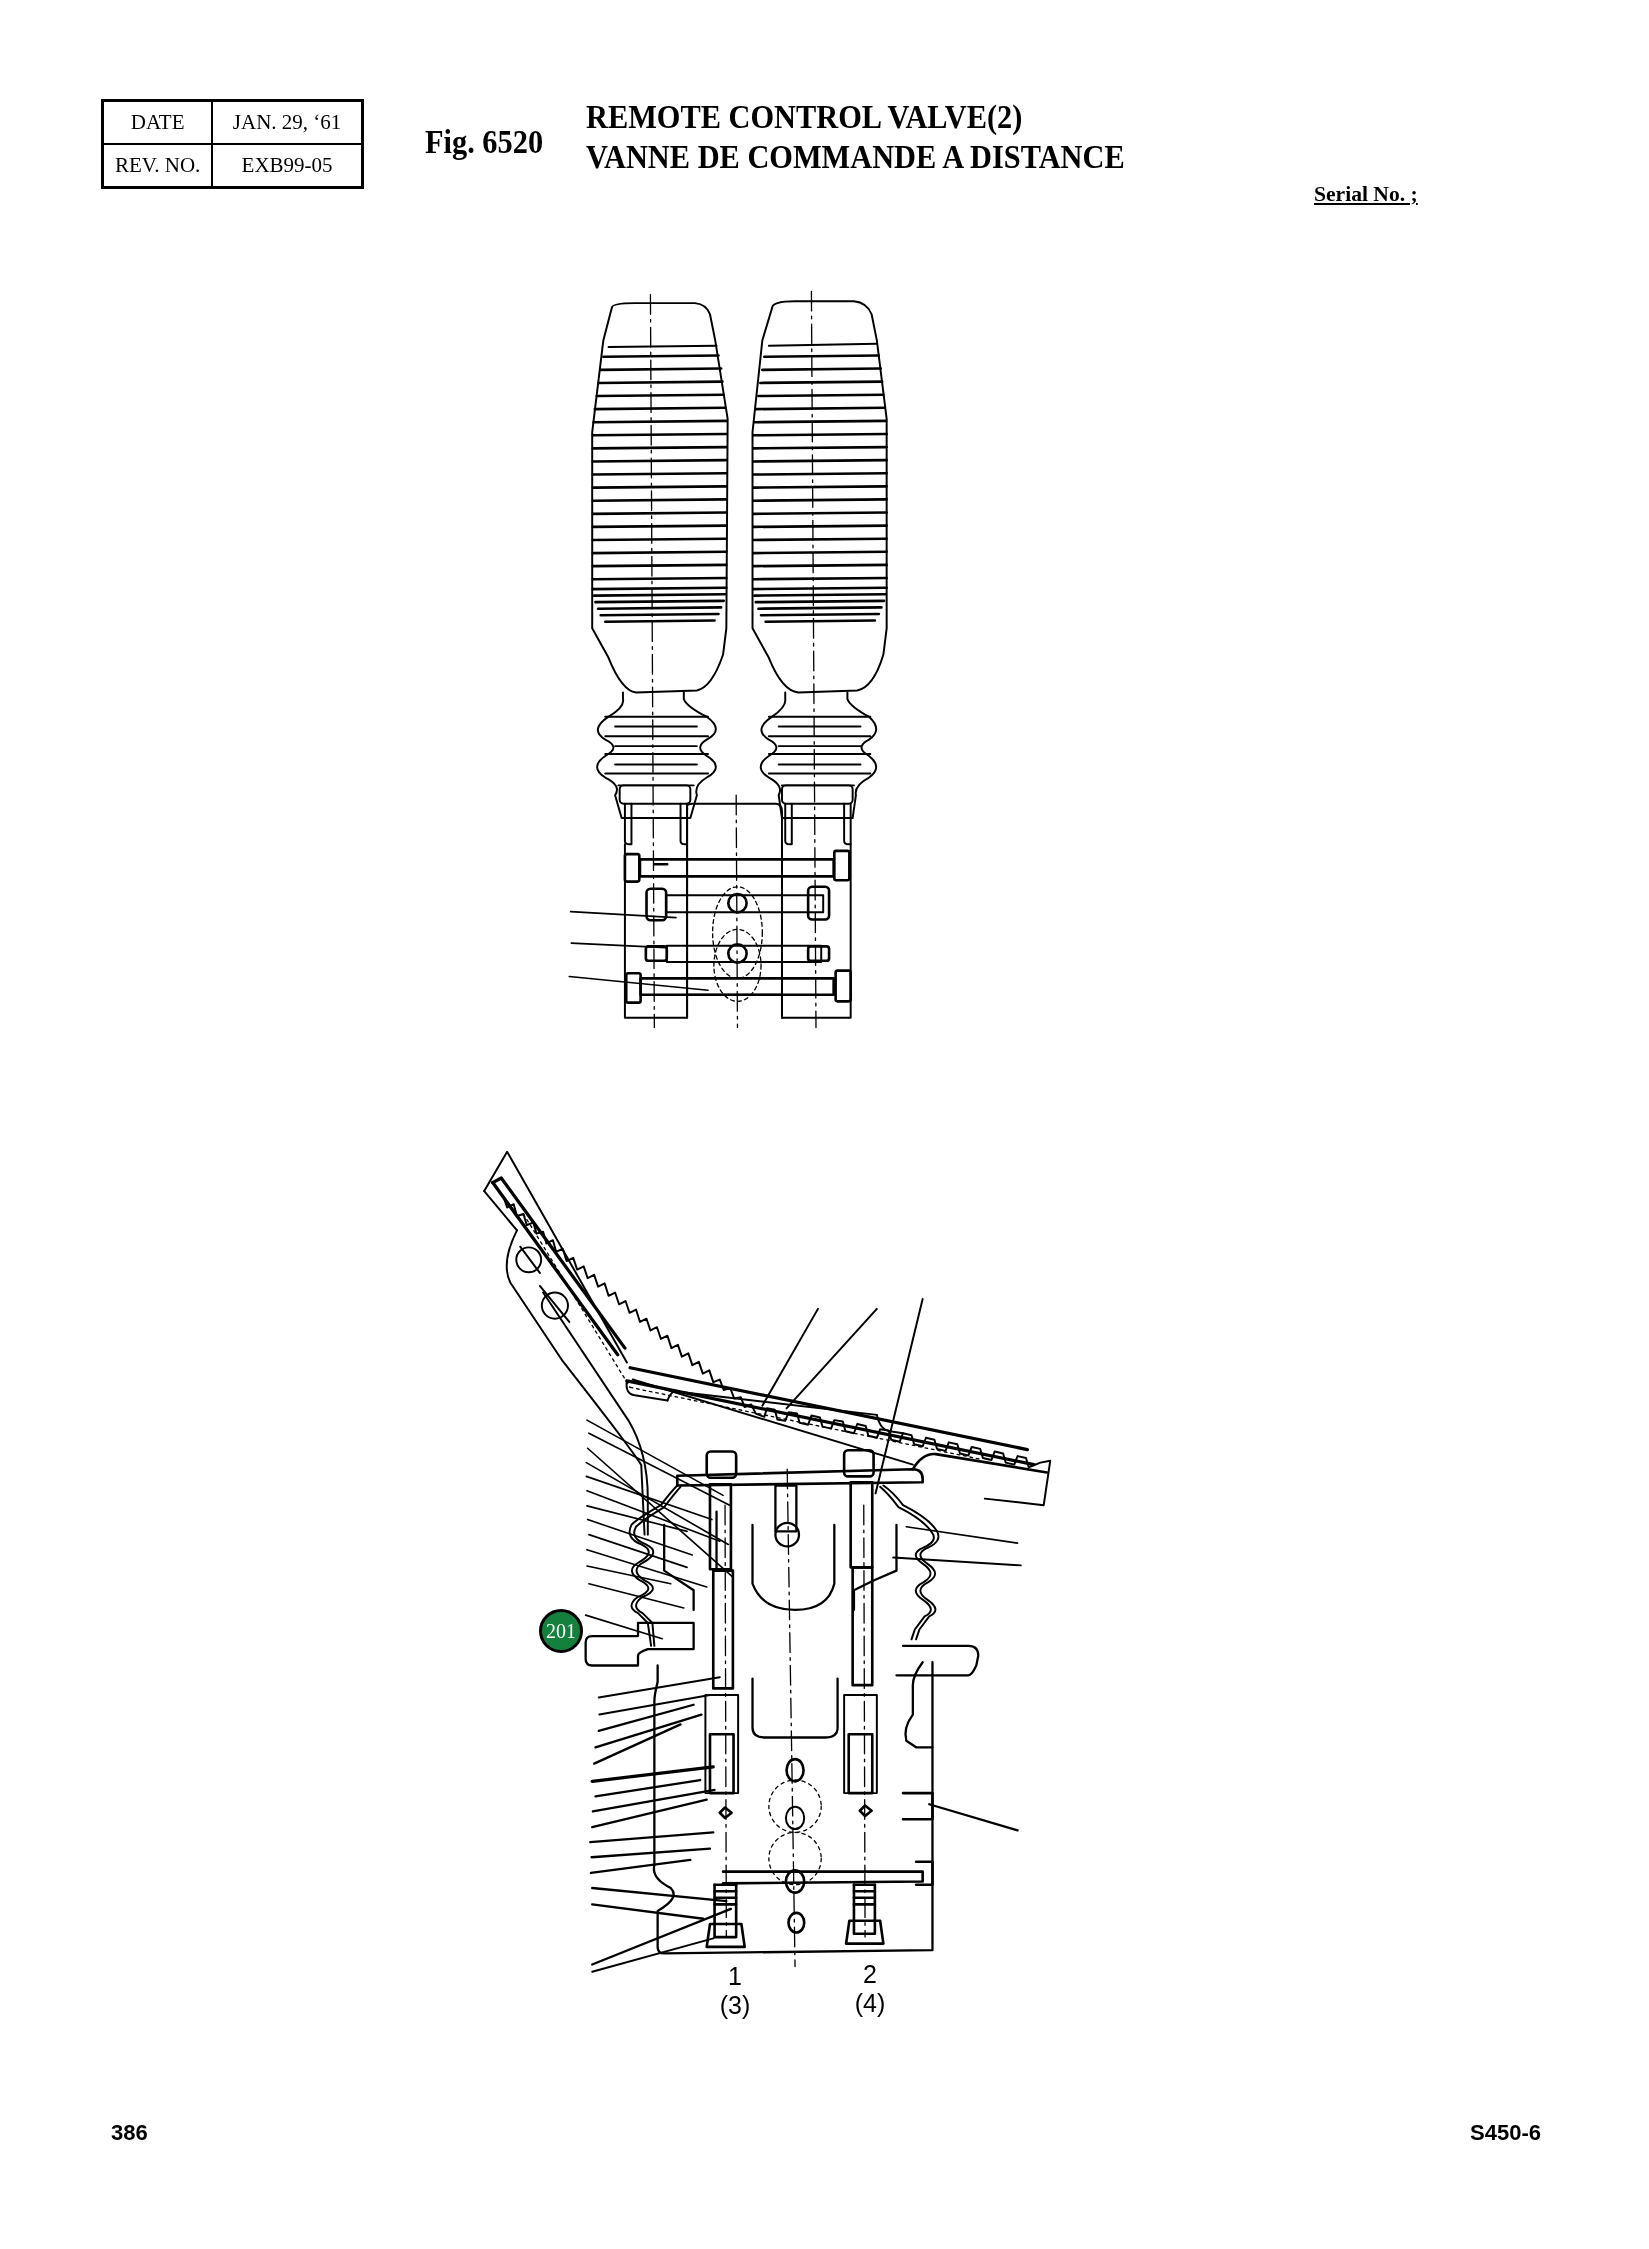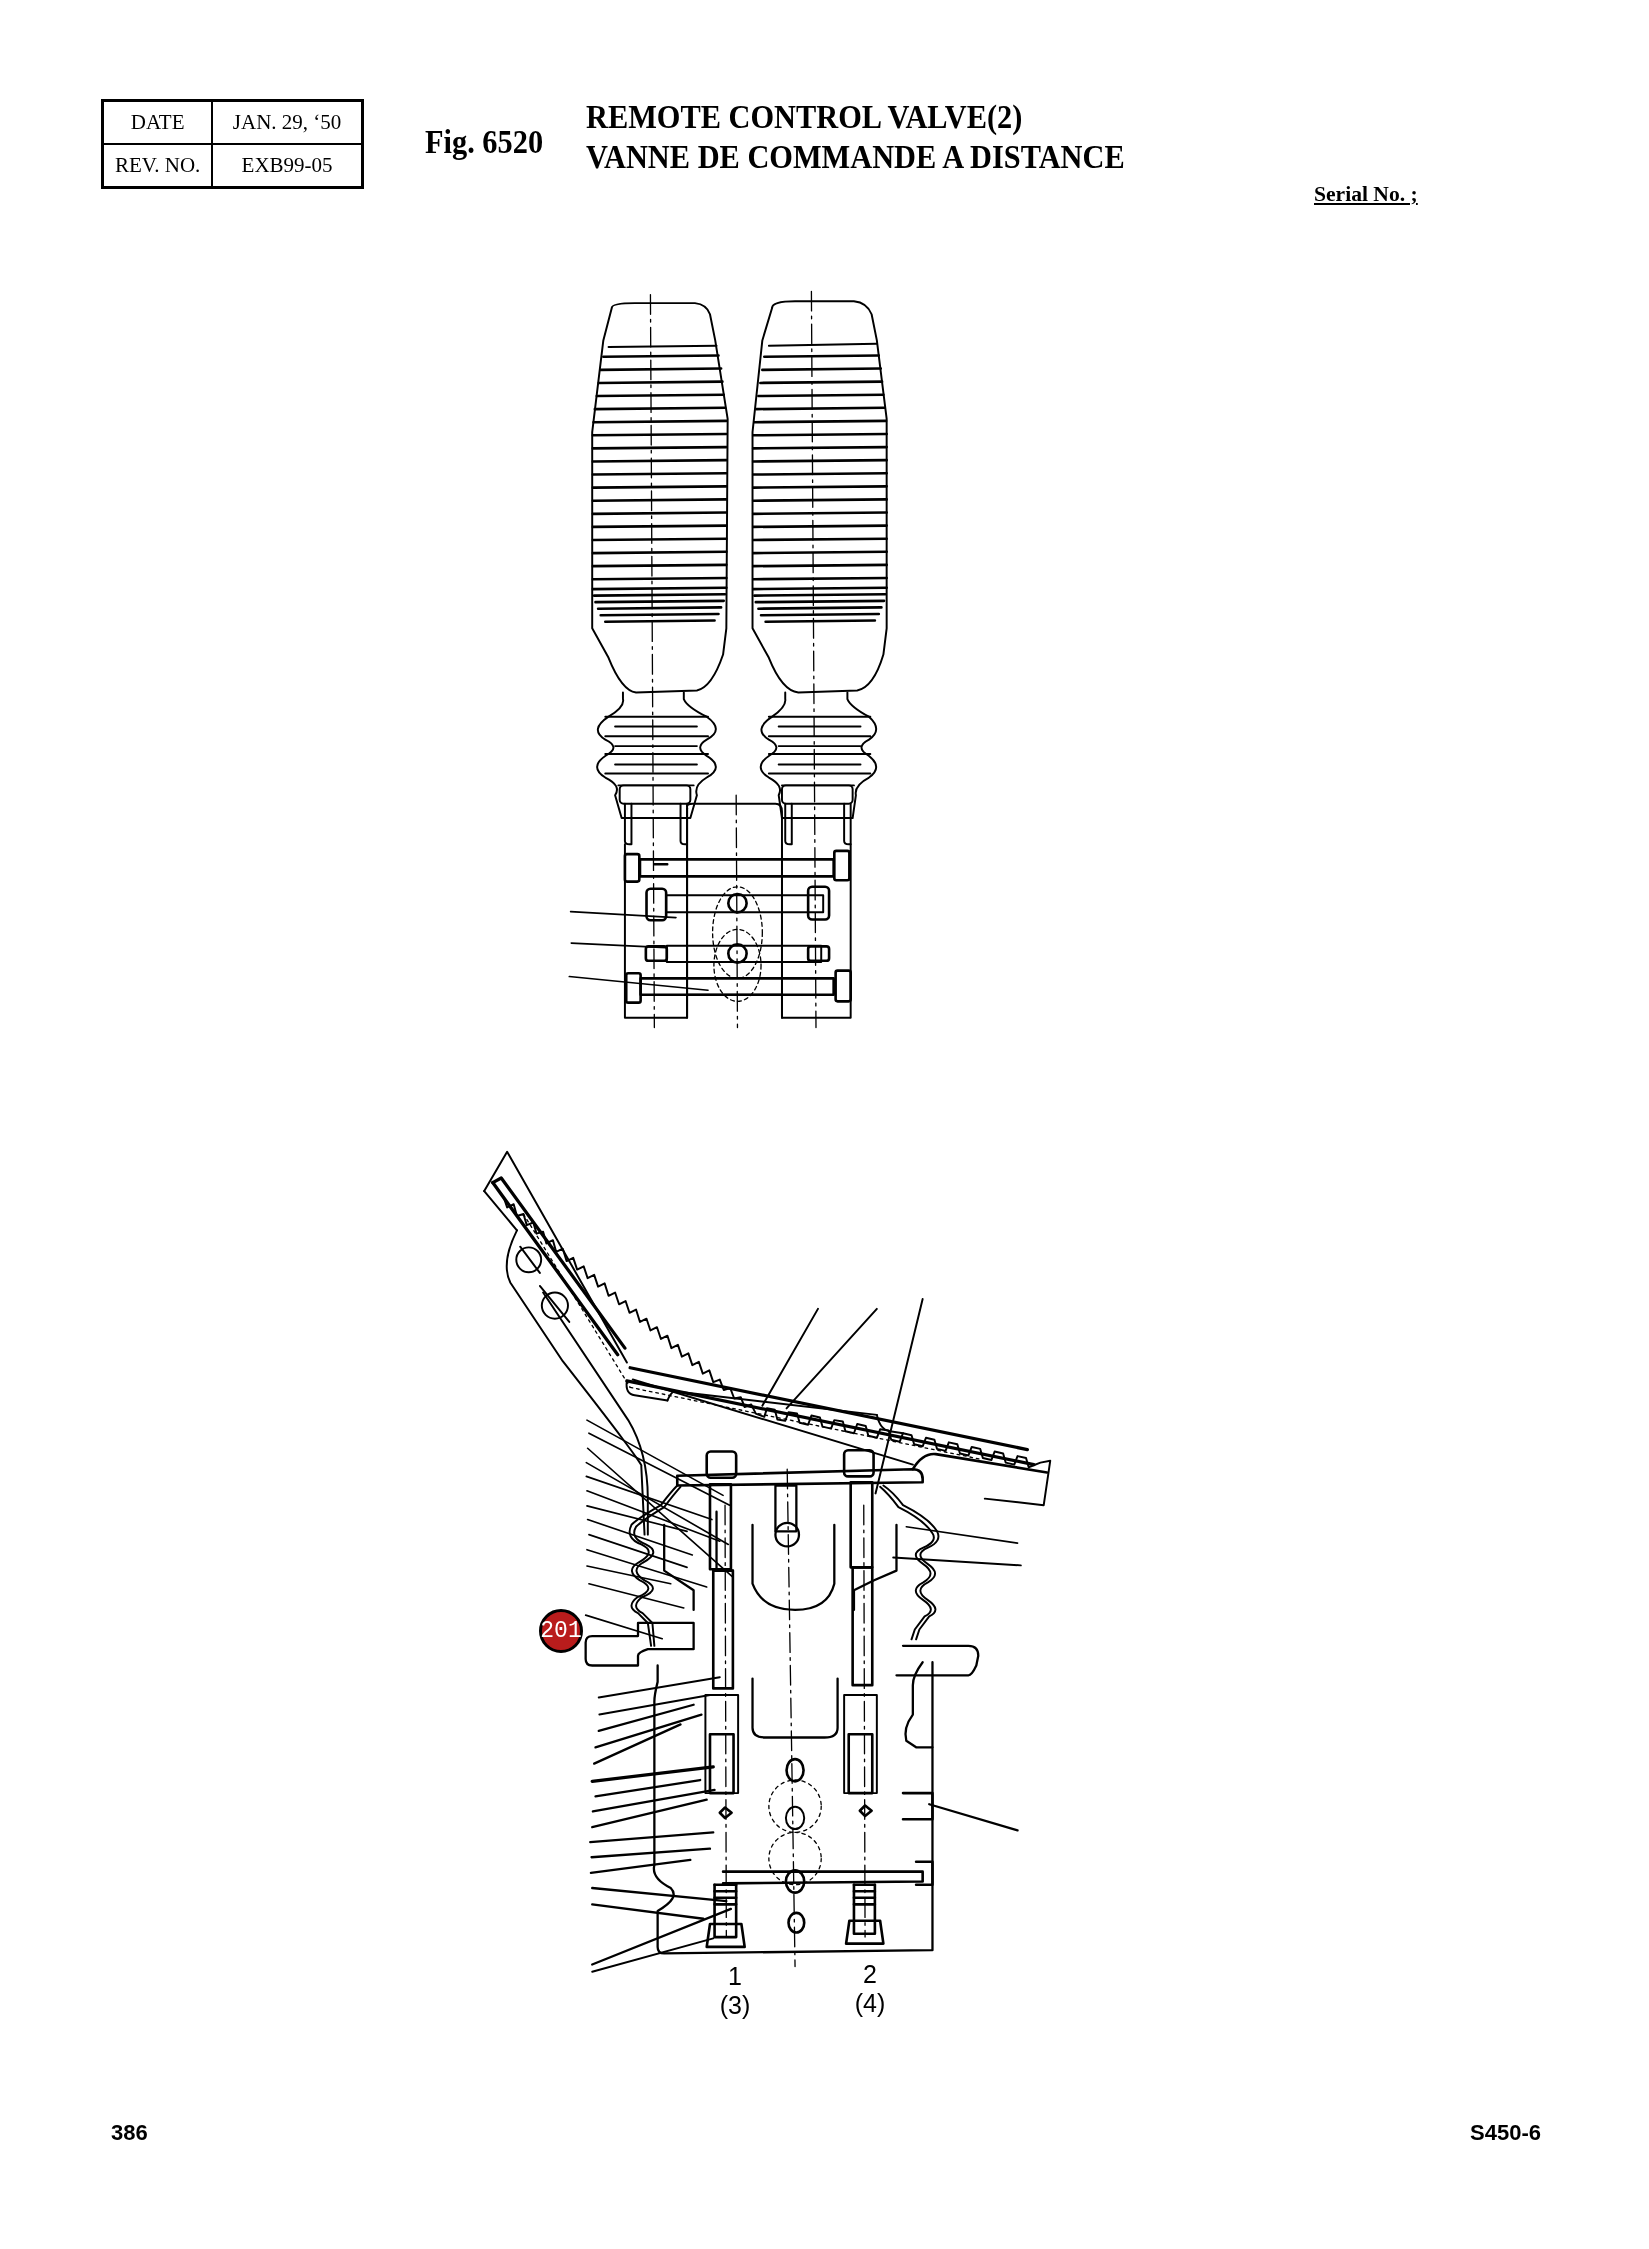--- a/index.html
+++ b/index.html
@@ -9,30 +9,30 @@
   .rev-table td.label { width: 97px; }
   .rev-table td.value { width: 137px; }
   .fig-label { position: absolute; left: 425px; top: 124px; font-family: "Liberation Serif", serif; font-weight: bold; font-size: 33px; transform: scaleX(0.92); transform-origin: left top; }
   .title-en { position: absolute; left: 586px; top: 99px; font-family: "Liberation Serif", serif; font-weight: bold; font-size: 33px; transform: scaleX(0.92); transform-origin: left top; white-space: nowrap; }
   .title-fr { position: absolute; left: 586px; top: 139px; font-family: "Liberation Serif", serif; font-weight: bold; font-size: 33px; transform: scaleX(0.92); transform-origin: left top; white-space: nowrap; }
   .serial { position: absolute; left: 1314px; top: 182px; font-family: "Liberation Serif", serif; font-weight: bold; font-size: 21.6px; white-space: nowrap; text-decoration: underline; }
   .page-num { position: absolute; left: 111px; top: 2120px; font-family: "Liberation Sans", sans-serif; font-weight: bold; font-size: 22px; }
   .model { position: absolute; left: 1470px; top: 2120px; font-family: "Liberation Sans", sans-serif; font-weight: bold; font-size: 22px; }
   .drawing { position: absolute; left: 0; top: 0; width: 1649px; height: 2250px; }
   .port-label { position: absolute; font-family: "Liberation Sans", sans-serif; font-size: 25px; text-align: center; width: 52px; }
-  .badge { position: absolute; left: 539px; top: 1609px; width: 38px; height: 38px; border-radius: 50%; background: #b91c1c; border: 3.3px solid #000; color: #fff; font-family: Liberation Mono, monospace; font-size: 23px; display: flex; align-items: center; justify-content: center; cursor: pointer; }
+  .badge { position: absolute; left: 539px; top: 1609px; width: 38px; height: 38px; border-radius: 50%; background: #15803d; border: 3.3px solid #000; color: #fff; font-family: Liberation Serif, serif; font-size: 20px; display: flex; align-items: center; justify-content: center; cursor: pointer; }
 </style>
 </head>
 <body>
 
 <table class="rev-table">
   <tbody>
       <tr>
     <td class="label">DATE</td>
-    <td class="value">JAN. 29, ‘50</td>
+    <td class="value">JAN. 29, ‘61</td>
   </tr>
   <tr>
     <td class="label">REV. NO.</td>
     <td class="value">EXB99-05</td>
   </tr>
 </tbody>
   </table>
 
 <div class="fig-label">Fig. 6520</div>
 <div class="title-en">REMOTE CONTROL VALVE(2)</div>

